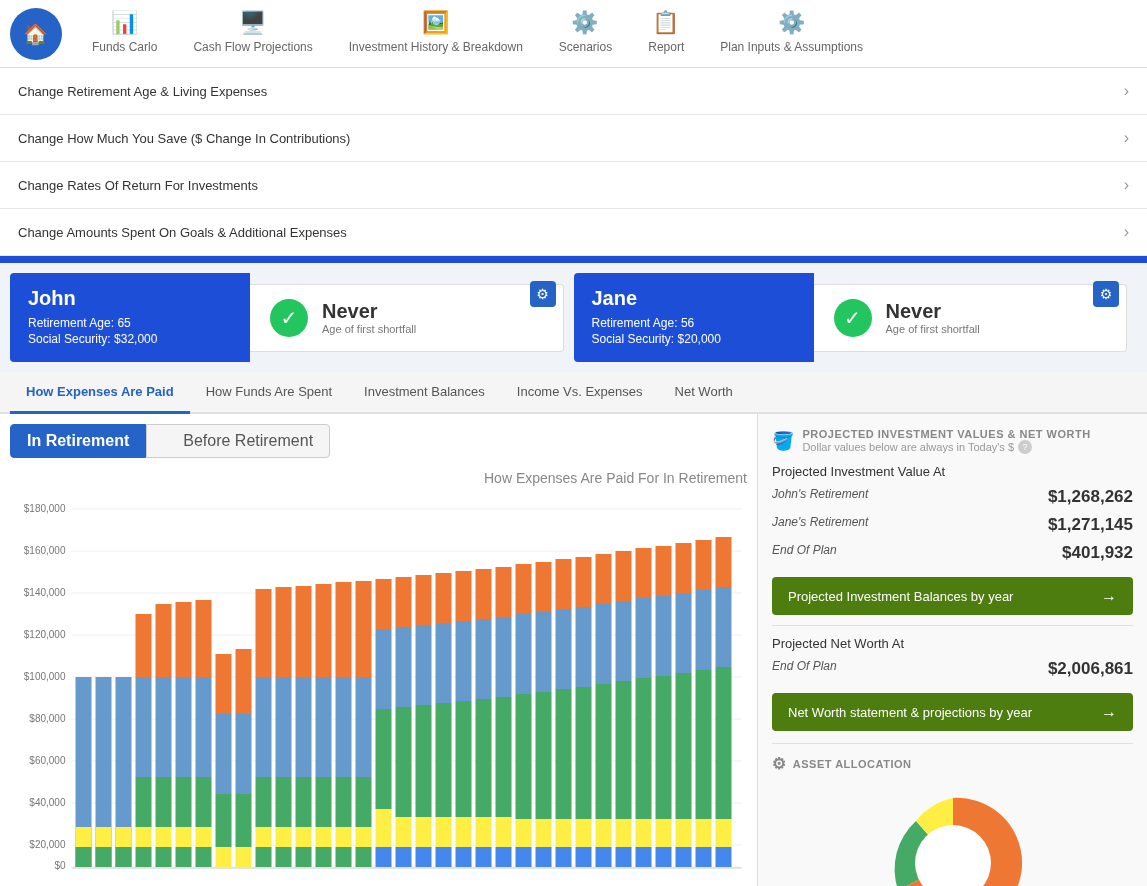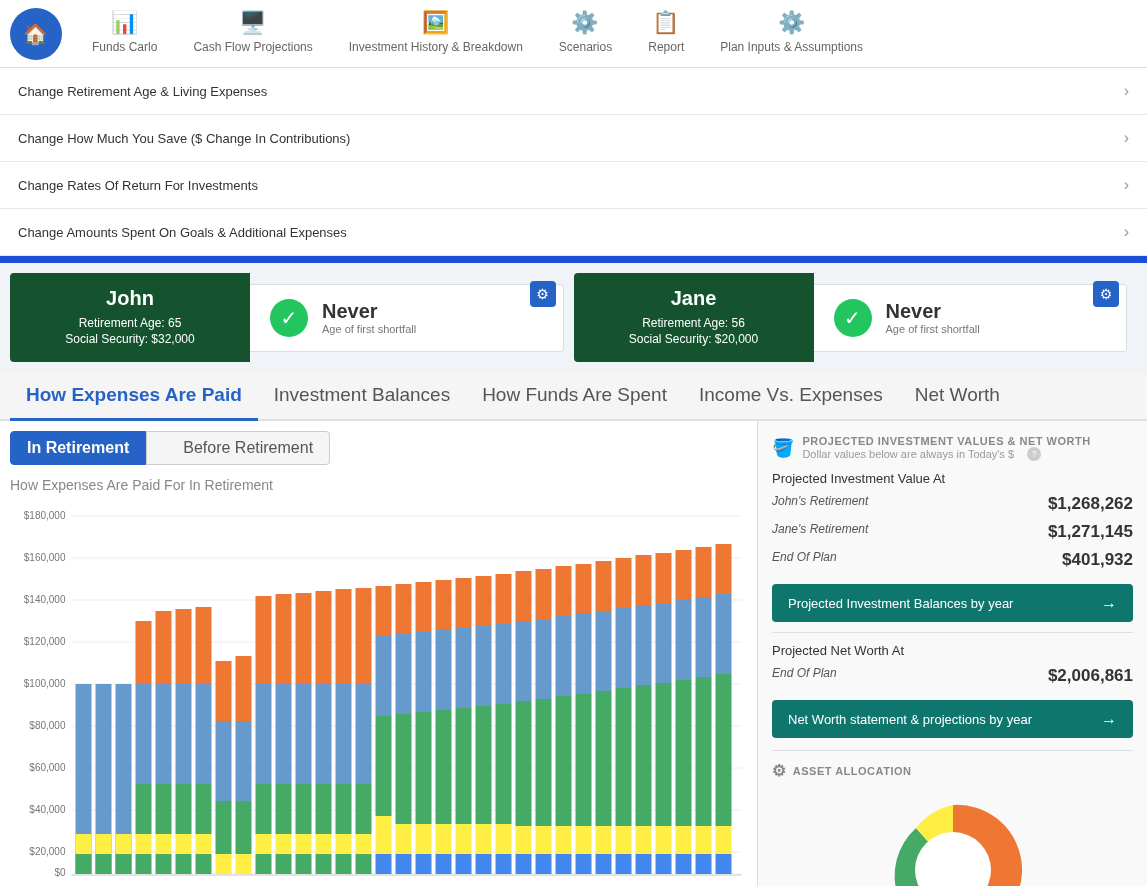--- a/index.html
+++ b/index.html
@@ -14,62 +14,62 @@
     .nav-item.home-item .nav-icon { font-size: 20px; margin-bottom: 0; }
 
     
     .accordion { background: #fff; border-bottom: 7px solid #1d4ed8; }
     .accordion-item { display: flex; align-items: center; justify-content: space-between; padding: 14px 18px; border-bottom: 1px solid #e8e8e8; cursor: pointer; font-size: 13px; color: #333; }
     .accordion-chevron { color: #999; font-size: 16px; }
 
     
     .person-cards { display: flex; gap: 0; padding: 10px 10px; background: #f0f4f8; }
     .person-card { display: flex; align-items: center; flex: 1; max-width: 570px; margin-right: 10px; position: relative; }
-    .person-card-blue { background: #14532d; color: #fff; padding: 14px 18px; border-radius: 4px 0 0 4px; min-width: 240px; text-align: center; }
+    .person-card-blue { background: #1d4ed8; color: #fff; padding: 14px 18px; border-radius: 4px 0 0 4px; min-width: 240px; }
     .person-card-blue h2 { font-size: 20px; font-weight: bold; margin-bottom: 6px; }
     .person-card-blue p { font-size: 12px; margin: 2px 0; }
     .person-card-right { background: #fff; display: flex; align-items: center; padding: 14px 20px; flex: 1; border-radius: 0 4px 4px 0; border: 1px solid #ddd; border-left: none; }
     .check-circle { width: 38px; height: 38px; border-radius: 50%; background: #22c55e; display: flex; align-items: center; justify-content: center; color: #fff; font-size: 20px; margin-right: 14px; flex-shrink: 0; }
     .shortfall-text .big { font-size: 20px; font-weight: bold; color: #333; }
     .shortfall-text .small { font-size: 11px; color: #777; }
     .gear-btn { position: absolute; top: 8px; right: 8px; background: #2563c7; border: none; color: #fff; border-radius: 4px; width: 26px; height: 26px; cursor: pointer; display: flex; align-items: center; justify-content: center; font-size: 14px; }
     .tabs { display: flex; padding: 0 10px; border-bottom: 2px solid #e0e0e0; }
-    .tab { padding: 12px 16px; cursor: pointer; font-size: 19px; color: #555; border-bottom: 3px solid transparent; margin-bottom: -2px; }
+    .tab { padding: 12px 16px; cursor: pointer; font-size: 13px; color: #555; border-bottom: 3px solid transparent; margin-bottom: -2px; }
     .tab.active { color: #2563c7; border-bottom: 3px solid #2563c7; font-weight: bold; }
 
     
     .main-content { display: flex; background: #f5f5f5; }
     .chart-area { flex: 1; background: #fff; padding: 10px; min-width: 0; }
     .sidebar-panel { width: 390px; flex-shrink: 0; background: #f9f9f9; border-left: 1px solid #ddd; padding: 14px; }
 
     
     .sub-tabs { display: flex; margin-bottom: 12px; }
     .sub-tab { padding: 7px 16px; cursor: pointer; font-size: 16px; color: #555; border: 1px solid #ccc; background: #f5f5f5; }
     .sub-tab.active { background: #2563c7; color: #fff; border-color: #2563c7; font-weight: bold; }
     .sub-tab:first-child { border-radius: 4px 0 0 4px; }
     .sub-tab:last-child { border-radius: 0 4px 4px 0; padding-left: 36px; }
 
     
-    .chart-title { text-align: left; font-size: 14px; color: #888; margin-bottom: 8px; }
+    .chart-title { text-align: right; font-size: 14px; color: #888; margin-bottom: 8px; }
     .chart-container { position: relative; width: 100%; height: 380px; }
     .chart-svg { width: 100%; height: 100%; }
 
     
     .panel-header { display: flex; align-items: center; margin-bottom: 10px; }
     .panel-icon { font-size: 18px; color: #888; margin-right: 8px; }
     .panel-title { font-size: 11px; font-weight: bold; color: #888; letter-spacing: 0.5px; text-transform: uppercase; }
-    .panel-subtitle { font-size: 11px; color: #999; display: flex; align-items: center; gap: 13px; }
+    .panel-subtitle { font-size: 11px; color: #999; display: flex; align-items: center; gap: 4px; }
     .panel-subtitle .info { background: #ccc; color: #fff; border-radius: 50%; width: 14px; height: 14px; display: inline-flex; align-items: center; justify-content: center; font-size: 9px; cursor: pointer; }
 
     .proj-row { display: flex; justify-content: space-between; padding: 4px 0; }
     .proj-row .italic { font-style: italic; color: #555; font-size: 12px; }
     .proj-row .value { font-weight: bold; font-size: 17px; }
     .proj-section-title { font-size: 13px; font-weight: normal; color: #333; margin: 8px 0 4px; }
 
-    .blue-btn { background: #0f766e; color: #fff; border: none; border-radius: 4px; padding: 10px 16px; width: 100%; cursor: pointer; font-size: 13px; text-align: left; display: flex; align-items: center; justify-content: space-between; margin: 10px 0 6px; }
+    .blue-btn { background: #4d7c0f; color: #fff; border: none; border-radius: 4px; padding: 10px 16px; width: 100%; cursor: pointer; font-size: 13px; text-align: left; display: flex; align-items: center; justify-content: space-between; margin: 10px 0 6px; }
     .blue-btn .arrow { font-size: 16px; }
 
     .asset-alloc { margin-top: 12px; border-top: 1px solid #e0e0e0; padding-top: 10px; }
     .asset-title { font-size: 11px; font-weight: bold; color: #888; text-transform: uppercase; letter-spacing: 0.5px; display: flex; align-items: center; gap: 6px; }
     .asset-icon { font-size: 16px; color: #888; }
 
     .donut-container { display: flex; justify-content: center; margin-top: 10px; }
 
     .divider { border: none; border-top: 1px solid #e0e0e0; margin: 10px 0; }
   </style>
@@ -156,22 +156,22 @@
         <div class="big">Never</div>
         <div class="small">Age of first shortfall</div>
       </div>
     </div>
     <button class="gear-btn">⚙</button>
   </div>
 </div>
 
 <div class="tabs">
   <div class="tab active">How Expenses Are Paid</div>
+  <div class="tab">How Funds Are Spent</div>
   <div class="tab">Investment Balances</div>
-  <div class="tab">How Funds Are Spent</div>
   <div class="tab">Income Vs. Expenses</div>
   <div class="tab">Net Worth</div>
 </div>
 
 <div class="main-content">
 
   <div class="chart-area">
 
     <div class="sub-tabs">
       <div class="sub-tab active">In Retirement</div>

